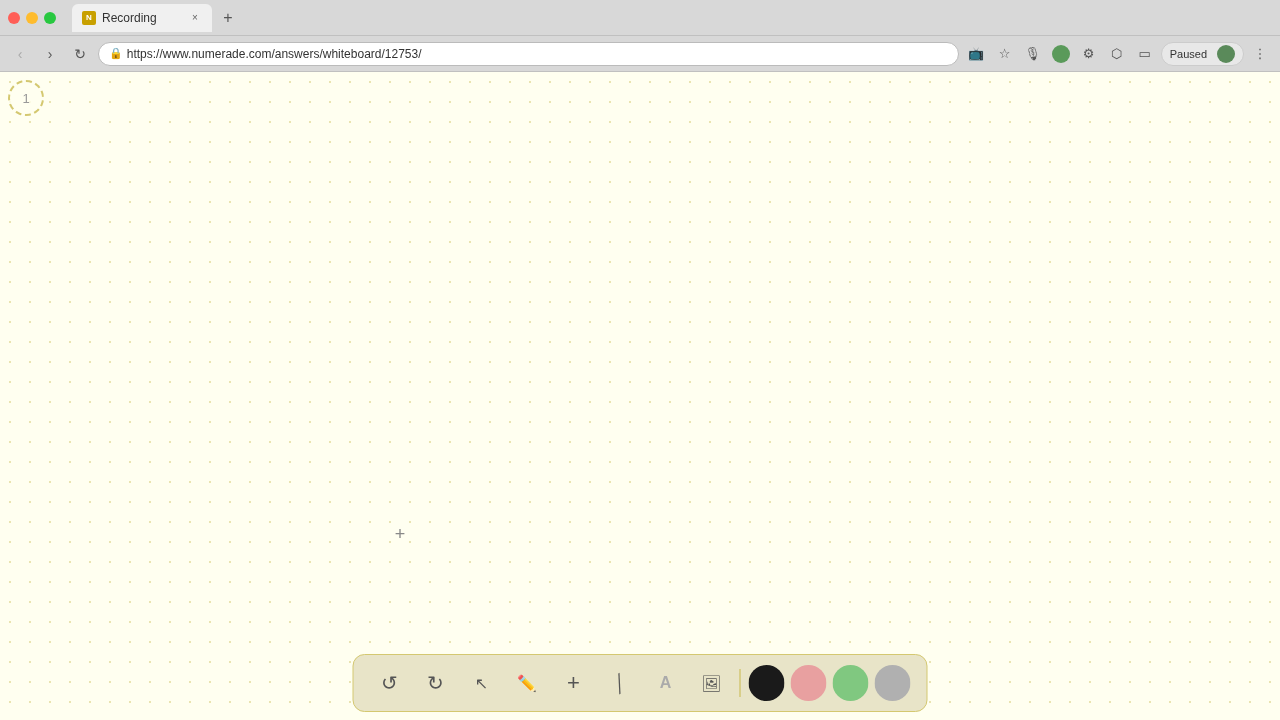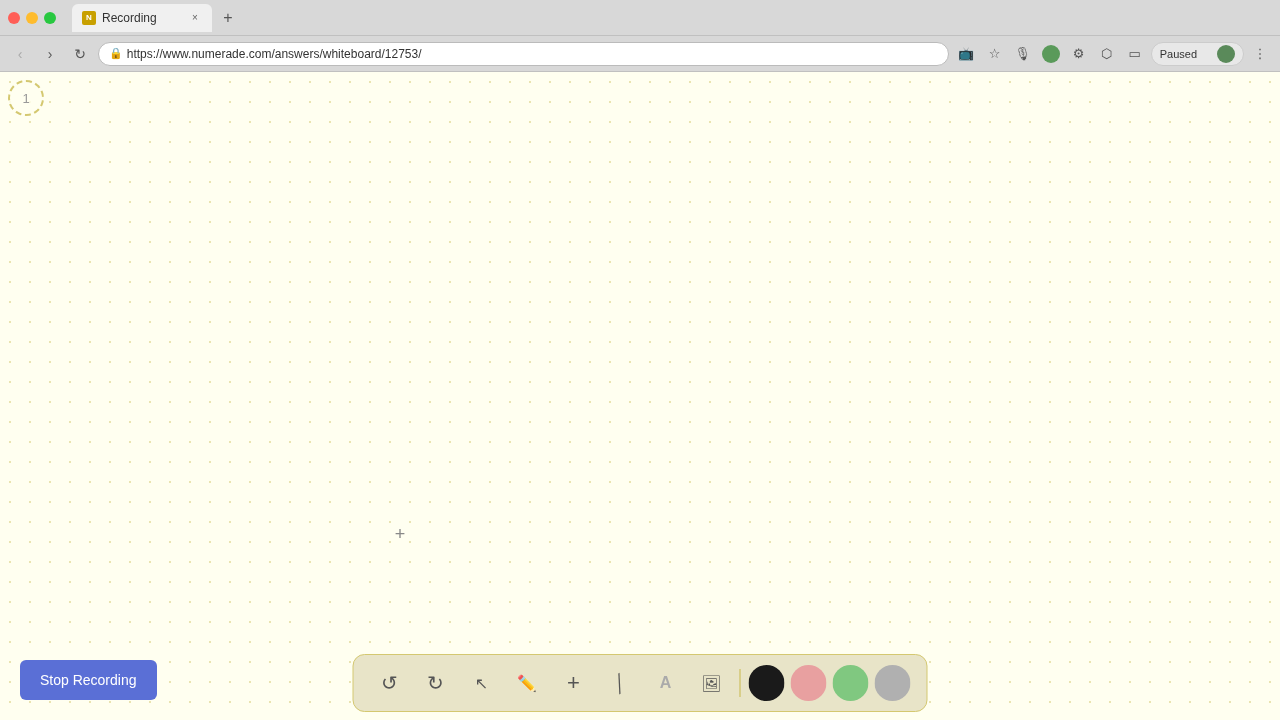--- a/index.html
+++ b/index.html
@@ -27,21 +27,21 @@
 
     
     .address-bar { height: 36px; background: #d8d8d8; display: flex; align-items: center; padding: 0 8px; gap: 6px; border-bottom: 1px solid #c0c0c0; }
     .nav-btn { width: 24px; height: 24px; display: flex; align-items: center; justify-content: center; cursor: pointer; color: #555; font-size: 14px; border-radius: 4px; }
     .nav-btn.disabled { color: #aaa; cursor: default; }
     .url-bar { flex: 1; height: 24px; background: white; border-radius: 12px; display: flex; align-items: center; padding: 0 10px; gap: 4px; font-size: 12px; color: #333; border: 1px solid #bbb; }
     .url-bar-lock { color: #555; font-size: 11px; }
     .url-text { font-size: 12px; color: #333; }
     .toolbar-icons { display: flex; align-items: center; gap: 4px; }
     .toolbar-icon { width: 24px; height: 24px; display: flex; align-items: center; justify-content: center; font-size: 13px; color: #555; cursor: pointer; border-radius: 4px; }
-    .paused-badge { background: #e8e8e8; border: 1px solid #ccc; border-radius: 12px; padding: 2px 8px; font-size: 11px; color: #333; display: flex; align-items: center; gap: 20px; }
+    .paused-badge { background: #e8e8e8; border: 1px solid #ccc; border-radius: 12px; padding: 2px 8px; font-size: 11px; color: #333; display: flex; align-items: center; gap: 10px; }
     .avatar-small { width: 18px; height: 18px; border-radius: 50%; background: #5a8a5a; display: flex; align-items: center; justify-content: center; }
 
     
     .content-area { flex: 1; position: relative; background: #fffff0; overflow: hidden; }
 
     
     .content-area::before {
       content: '';
       position: absolute;
       inset: 0;
@@ -129,23 +129,20 @@
   <div class="content-area">
 
     <div class="page-indicator">
       <span>1</span>
     </div>
 
     <div class="cursor-cross">
       <span>+</span>
     </div>
 
-    <button class="stop-recording-btn">
-      <span>Stop Recording</span>
-    </button>
 
     <div class="bottom-toolbar">
       <div class="tool-btn">
         <span style="font-size:20px;">↺</span>
       </div>
       <div class="tool-btn">
         <span style="font-size:20px;">↻</span>
       </div>
       <div class="tool-btn">
         <span style="font-size:16px;">↖</span>

